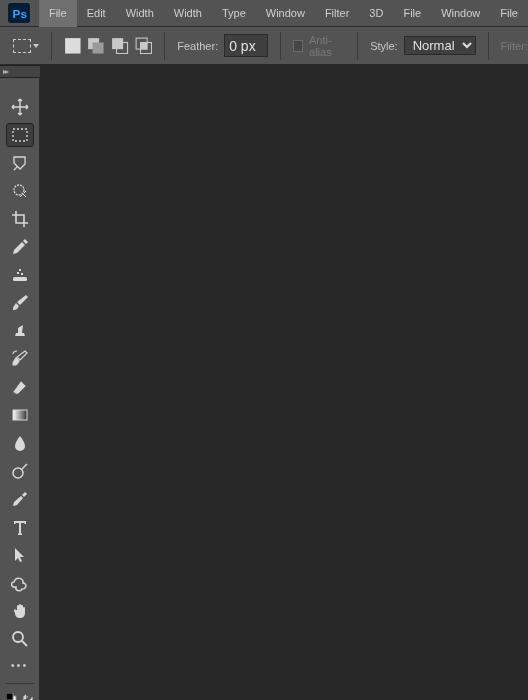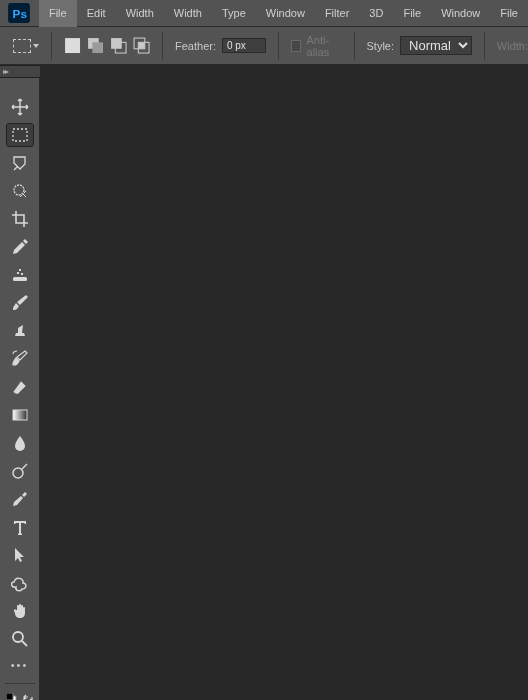--- a/index.html
+++ b/index.html
@@ -63,24 +63,24 @@
 }
 .opt-icon {
   width: 22px; height: 22px;
   display: flex; align-items: center; justify-content: center;
 }
 .label { color: #c8c8c8; }
 .input-box {
   background: #3f3f3f;
   border: 1px solid #2a2a2a;
   color: #e0e0e0;
-  height: 15px;
+  height: 23px;
   width: 44px;
   padding: 0 4px;
-  font-size: 10px;
+  font-size: 14px;
 }
 .checkbox {
   width: 12px; height: 12px;
   border: 1px solid #6a6a6a;
   background: #464646;
 }
 .disabled { color: #7a7a7a; }
 .select {
   background: #3f3f3f;
   border: 1px solid #2a2a2a;
@@ -215,21 +215,21 @@
   <div class="opt-sep"></div>
 
   <div class="checkbox disabled"></div>
   <span class="label disabled">Anti-alias</span>
   <div class="opt-sep"></div>
 
   <span class="label">Style:</span>
   <select class="select"><option>Normal</option></select>
   <div class="opt-sep"></div>
 
-  <span class="label disabled">Width:</span>
+  <span class="label disabled">Filter:</span>
 </div>
 
 <div class="collapse-strip">
   <span class="arrows">▸▸</span>
 </div>
 
 <div class="canvas-area"></div>
 
 <div class="toolbox">
   <div class="tool-slot">

